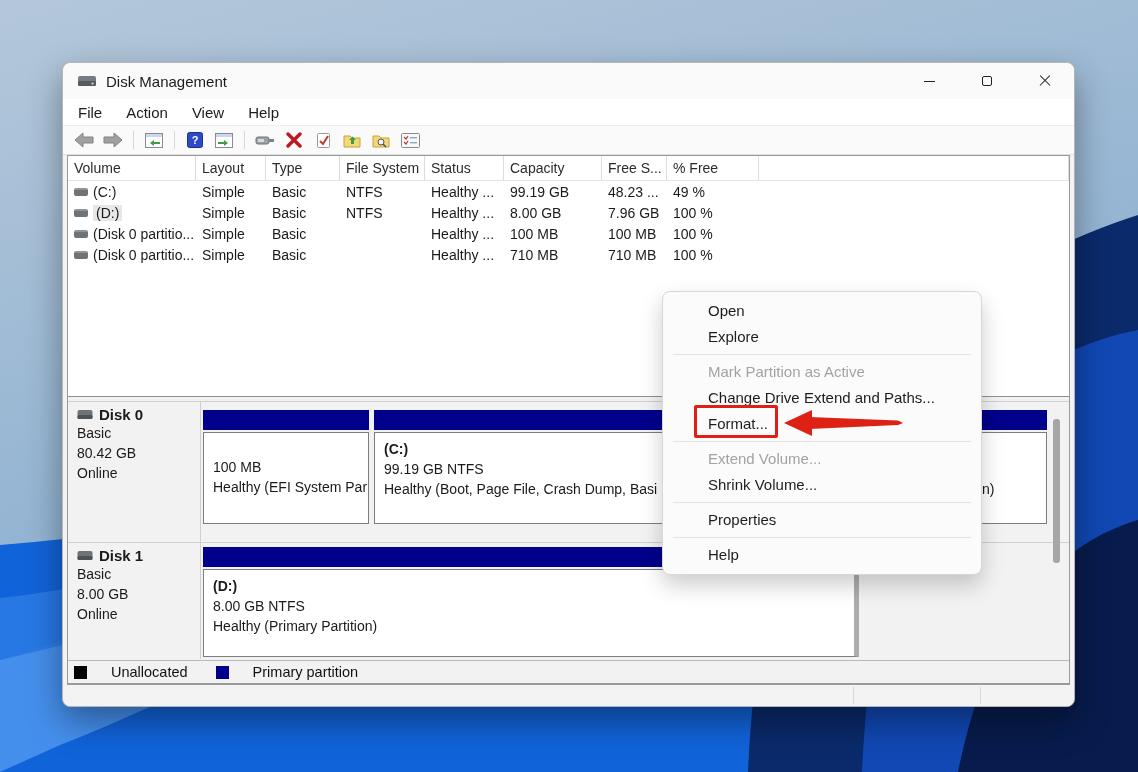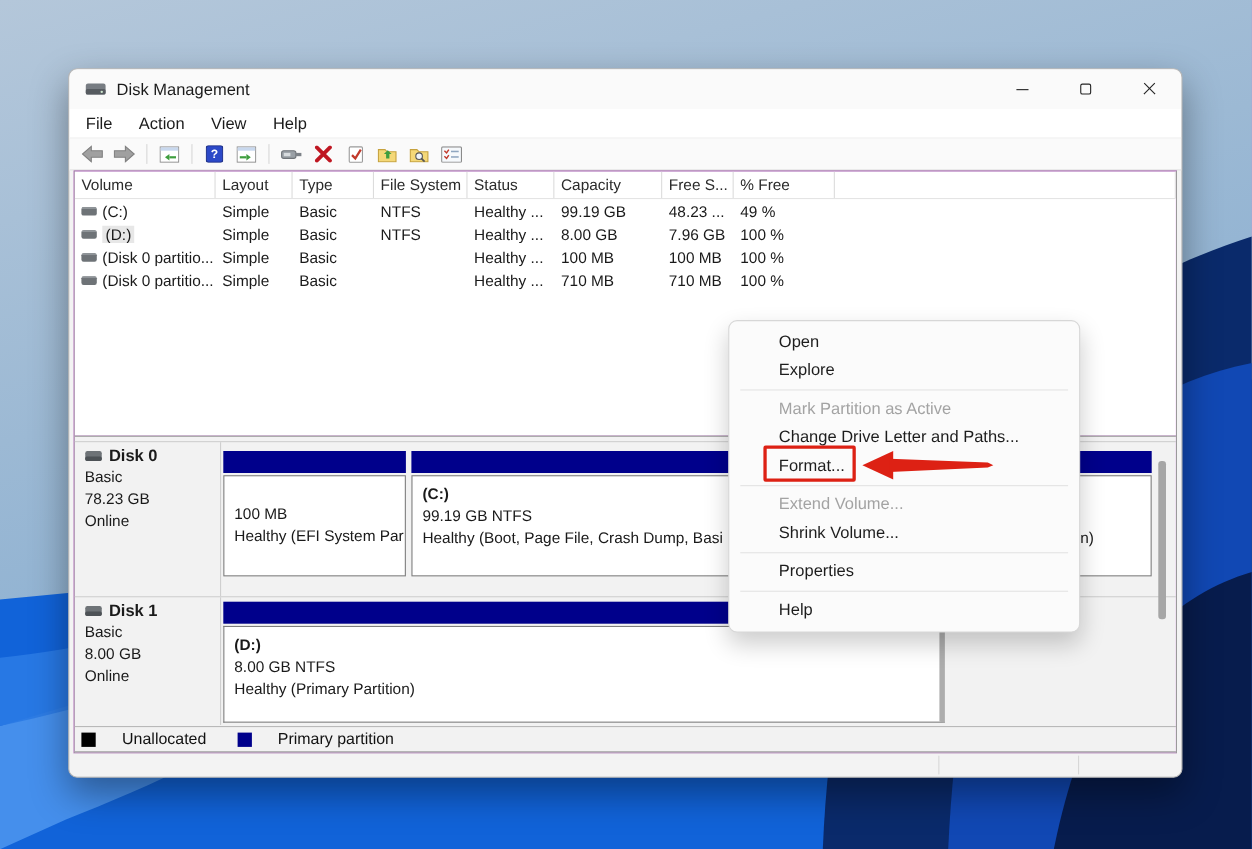--- a/index.html
+++ b/index.html
@@ -302,21 +302,21 @@
         <div class="disk-sep"></div>
         <div class="disk-label">
           <div class="dname">
             <svg width="16" height="11" viewBox="0 0 16 11" class="icon-svg">
                 <rect x="0.5" y="1" width="15" height="9" rx="2" fill="#6e7377"></rect>
                 <rect x="0.5" y="6" width="15" height="4" rx="1.5" fill="#4d5256"></rect>
               </svg>
             <span>Disk 0</span>
           </div>
           <div class="dline">Basic</div>
-          <div class="dline">78.23 GB</div>
+          <div class="dline">80.42 GB</div>
           <div class="dline">Online</div>
         </div>
 
         <div class="part" style="left:135px; top:8px; width:166px;">
           <div class="bar"></div>
           <div class="pbody" style="height:92px;">
             <div style="margin-top:18px;">100 MB</div>
             <div>Healthy (EFI System Par</div>
           </div>
         </div>
@@ -378,21 +378,21 @@
     <div class="sb-sep" style="left:786px;"></div>
     <div class="sb-sep" style="left:913px;"></div>
   </div>
 </div>
 
 <div class="ctx-menu">
   <div class="ctx-item">Open</div>
   <div class="ctx-item">Explore</div>
   <div class="ctx-sep"></div>
   <div class="ctx-item disabled">Mark Partition as Active</div>
-  <div class="ctx-item">Change Drive Letter and Paths...</div>
+  <div class="ctx-item">Change Drive Extend and Paths...</div>
   <div class="ctx-item">Format...</div>
   <div class="ctx-sep"></div>
   <div class="ctx-item disabled">Extend Volume...</div>
   <div class="ctx-item">Shrink Volume...</div>
   <div class="ctx-sep"></div>
   <div class="ctx-item">Properties</div>
   <div class="ctx-sep"></div>
   <div class="ctx-item">Help</div>
 </div>
 

